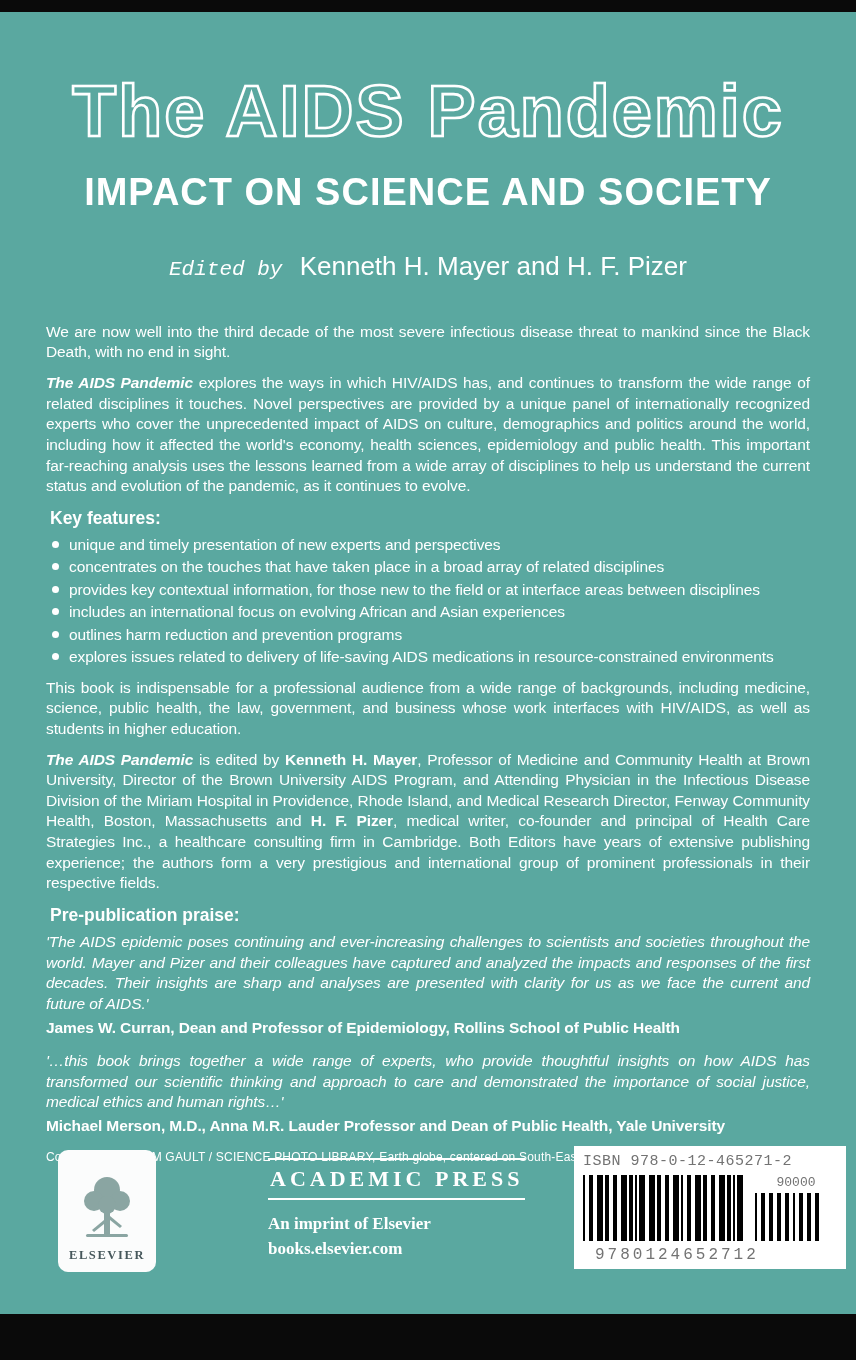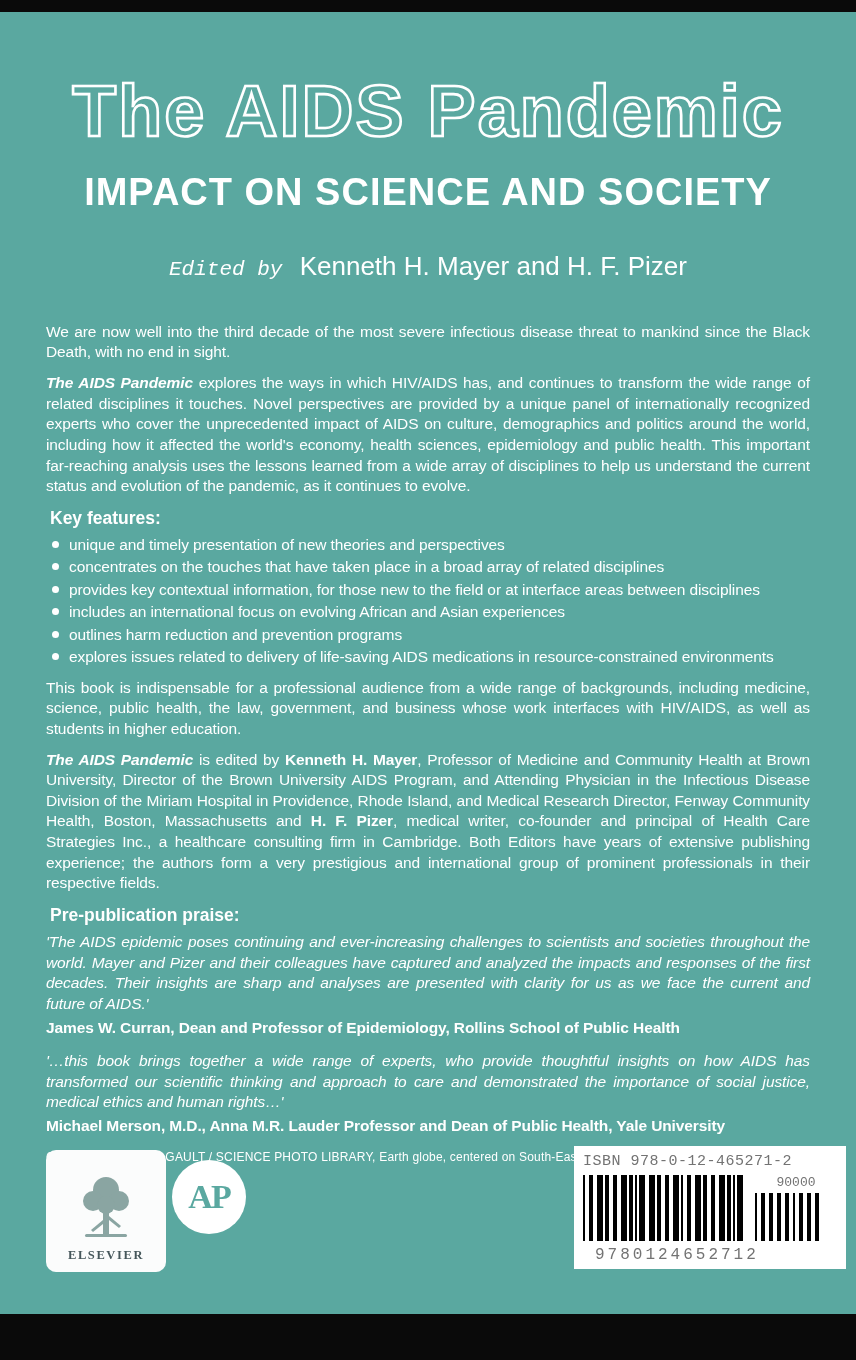--- a/index.html
+++ b/index.html
@@ -40,21 +40,21 @@
   ul.features li::before {
     content: ""; position: absolute; left: 6px; top: 6px; width: 7px; height: 7px;
     border-radius: 50%; background: #fff;
   }
   .quote { font-style: italic; margin-bottom: 3px !important; }
   .attr { font-weight: bold; text-align: left; margin-bottom: 13px !important; }
   .credit { font-size: 12px; letter-spacing: 0.2px; margin-top: 10px !important; text-align: left; }
 
   footer { position: absolute; left: 46px; right: 10px; top: 1146px; height: 144px; }
   .elsevier-box {
-    position: absolute; left: 0; top: 4px; width: 120px; height: 122px;
+    position: absolute; left: 12px; top: 4px; width: 98px; height: 122px;
     background: #fbfcfc; border-radius: 10px; display: flex; flex-direction: column;
     align-items: center; justify-content: flex-end; padding: 6px 4px 9px;
   }
   .elsevier-box svg { display: block; margin-bottom: 4px; }
   .elsevier-label {
     font-family: "Liberation Serif", serif; font-size: 12.5px; color: #46575b;
     letter-spacing: 1.6px; font-weight: 600;
   }
   .ap-circle {
     position: absolute; left: 126px; top: 14px; width: 74px; height: 74px; border-radius: 50%;
@@ -106,21 +106,21 @@
       <span class="editors">Kenneth H. Mayer and H. F. Pizer</span>
     </div>
   </header>
 
   <main class="body-text">
     <p><span>We are now well into the third decade of the most severe infectious disease threat to mankind since the Black Death, with no end in sight.</span></p>
     <p><span class="seg-b seg-i">The AIDS Pandemic</span><span> explores the ways in which HIV/AIDS has, and continues to transform the wide range of related disciplines it touches. Novel perspectives are provided by a unique panel of internationally recognized experts who cover the unprecedented impact of AIDS on culture, demographics and politics around the world, including how it affected the world's economy, health sciences, epidemiology and public health. This important far-reaching analysis uses the lessons learned from a wide array of disciplines to help us understand the current status and evolution of the pandemic, as it continues to evolve.</span></p>
 
     <h3>Key features:</h3>
     <ul class="features">
-      <li>unique and timely presentation of new theories and perspectives</li>
+      <li>unique and timely presentation of new experts and perspectives</li>
       <li>concentrates on the touches that have taken place in a broad array of related disciplines</li>
       <li>provides key contextual information, for those new to the field or at interface areas between disciplines</li>
       <li>includes an international focus on evolving African and Asian experiences</li>
       <li>outlines harm reduction and prevention programs</li>
       <li>explores issues related to delivery of life-saving AIDS medications in resource-constrained environments</li>
     </ul>
 
     <p><span>This book is indispensable for a professional audience from a wide range of backgrounds, including medicine, science, public health, the law, government, and business whose work interfaces with HIV/AIDS, as well as students in higher education.</span></p>
     <p><span class="seg-b seg-i">The AIDS Pandemic</span><span> is edited by </span><span class="seg-b">Kenneth H. Mayer</span><span>, Professor of Medicine and Community Health at Brown University, Director of the Brown University AIDS Program, and Attending Physician in the Infectious Disease Division of the Miriam Hospital in Providence, Rhode Island, and Medical Research Director, Fenway Community Health, Boston, Massachusetts and </span><span class="seg-b">H. F. Pizer</span><span>, medical writer, co-founder and principal of Health Care Strategies Inc., a healthcare consulting firm in Cambridge. Both Editors have years of extensive publishing experience; the authors form a very prestigious and international group of prominent professionals in their respective fields.</span></p>
 
@@ -143,24 +143,26 @@
           <circle cx="31" cy="33" r="9"></circle>
           <rect x="28" y="36" width="6" height="26"></rect>
           <path d="M28 48 L16 58 L18 60 L28 52 Z"></path>
           <path d="M34 44 L46 54 L44 56 L34 48 Z"></path>
           <rect x="10" y="62" width="42" height="3" rx="1.5"></rect>
         </g>
       </svg>
       <span class="elsevier-label">ELSEVIER</span>
     </div>
 
-    <div class="ap-circle">
-      <span>AP</span>
-    </div>
-
+
+    <div class="ap-block">
+      <span class="ap-name">ACADEMIC PRESS</span>
+      <div class="ap-imprint">An imprint of Elsevier</div>
+      <div class="ap-site">books.elsevier.com</div>
+    </div>
 
     <div class="barcode-box">
       <div class="bc-isbn">ISBN 978-0-12-465271-2</div>
       <div class="bc-mid">
         <div class="bc-main" id="bc-main">
             <div class="bar" style="width: 2px;"></div>
             <div class="gap" style="width: 4px;"></div>
             <div class="bar" style="width: 4px;"></div>
             <div class="gap" style="width: 4px;"></div>
             <div class="bar" style="width: 6px;"></div>

